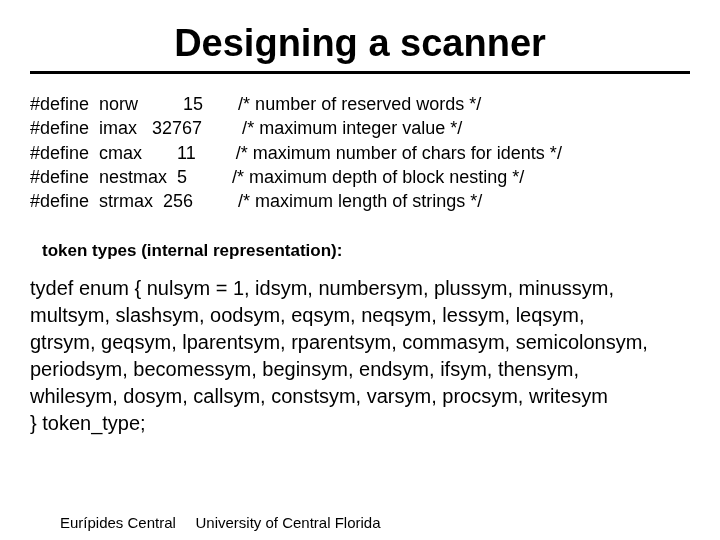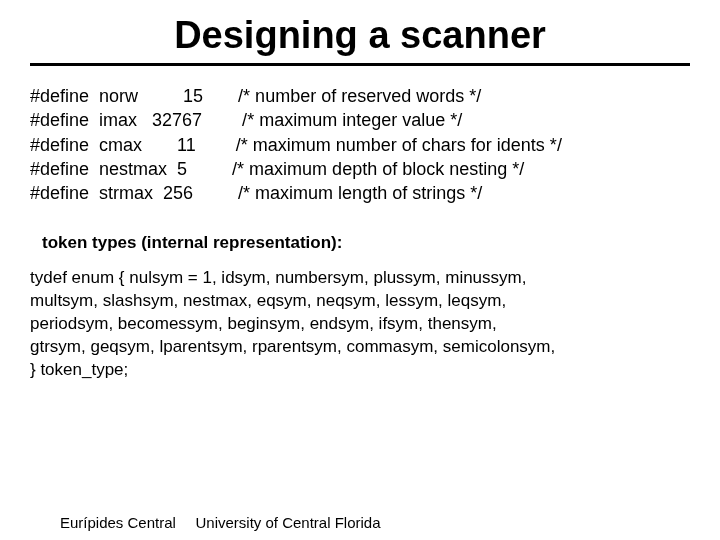--- a/index.html
+++ b/index.html
@@ -9,21 +9,21 @@
     height: 540px;
     background: #fff;
     font-family: Arial, Helvetica, sans-serif;
     color: #000;
     position: relative;
   }
   .title {
     font-size: 38px;
     font-weight: bold;
     text-align: center;
-    padding-top: 14px;
+    padding-top: 22px;
     padding-bottom: 6px;
   }
   .rule {
     height: 3px;
     background: #000;
     margin: 0 30px 18px 30px;
   }
   .defines {
     margin: 0 0 28px 30px;
     font-size: 18px;
@@ -31,21 +31,21 @@
     font-family: Arial, Helvetica, sans-serif;
     white-space: pre;
   }
   .section-label {
     margin: 0 30px 14px 42px;
     font-size: 17px;
     font-weight: bold;
   }
   .enum-block {
     margin: 0 30px 0 30px;
-    font-size: 17px;
+    font-size: 20px;
     line-height: 1.35;
   }
   .footer {
     position: absolute;
     bottom: 26px;
     left: 0;
     width: 720px;
     font-size: 15px;
   }
   .footer-left {
@@ -68,22 +68,23 @@
 <div class="defines" id="defines">#define  norw         15       /* number of reserved words */
 #define  imax   32767        /* maximum integer value */
 #define  cmax       11        /* maximum number of chars for idents */
 #define  nestmax  5         /* maximum depth of block nesting */
 #define  strmax  256         /* maximum length of strings */</div>
 
 <div class="section-label">token types (internal representation):</div>
 
 <div class="enum-block" id="enum">
     <div>tydef enum { nulsym = 1, idsym, numbersym, plussym, minussym,</div>
-    <div>multsym,  slashsym, nestmax, eqsym, neqsym, lessym, leqsym,</div>
+    <div>multsym,  slashsym, oodsym, eqsym, neqsym, lessym, leqsym,</div>
+    <div>gtrsym, geqsym, lparentsym, rparentsym, commasym, semicolonsym,</div>
     <div>periodsym, becomessym, beginsym, endsym, ifsym, thensym,</div>
-    <div>gtrsym, geqsym, lparentsym, rparentsym, commasym, semicolonsym,</div>
+    <div>whilesym, dosym, callsym, constsym, varsym, procsym, writesym</div>
     <div>} token_type;</div>
   </div>
 
 <div class="footer">
   <span class="footer-left">Eurípides Central</span>
   <span class="footer-center">University of Central Florida</span>
 </div>
 
 </body></html>

